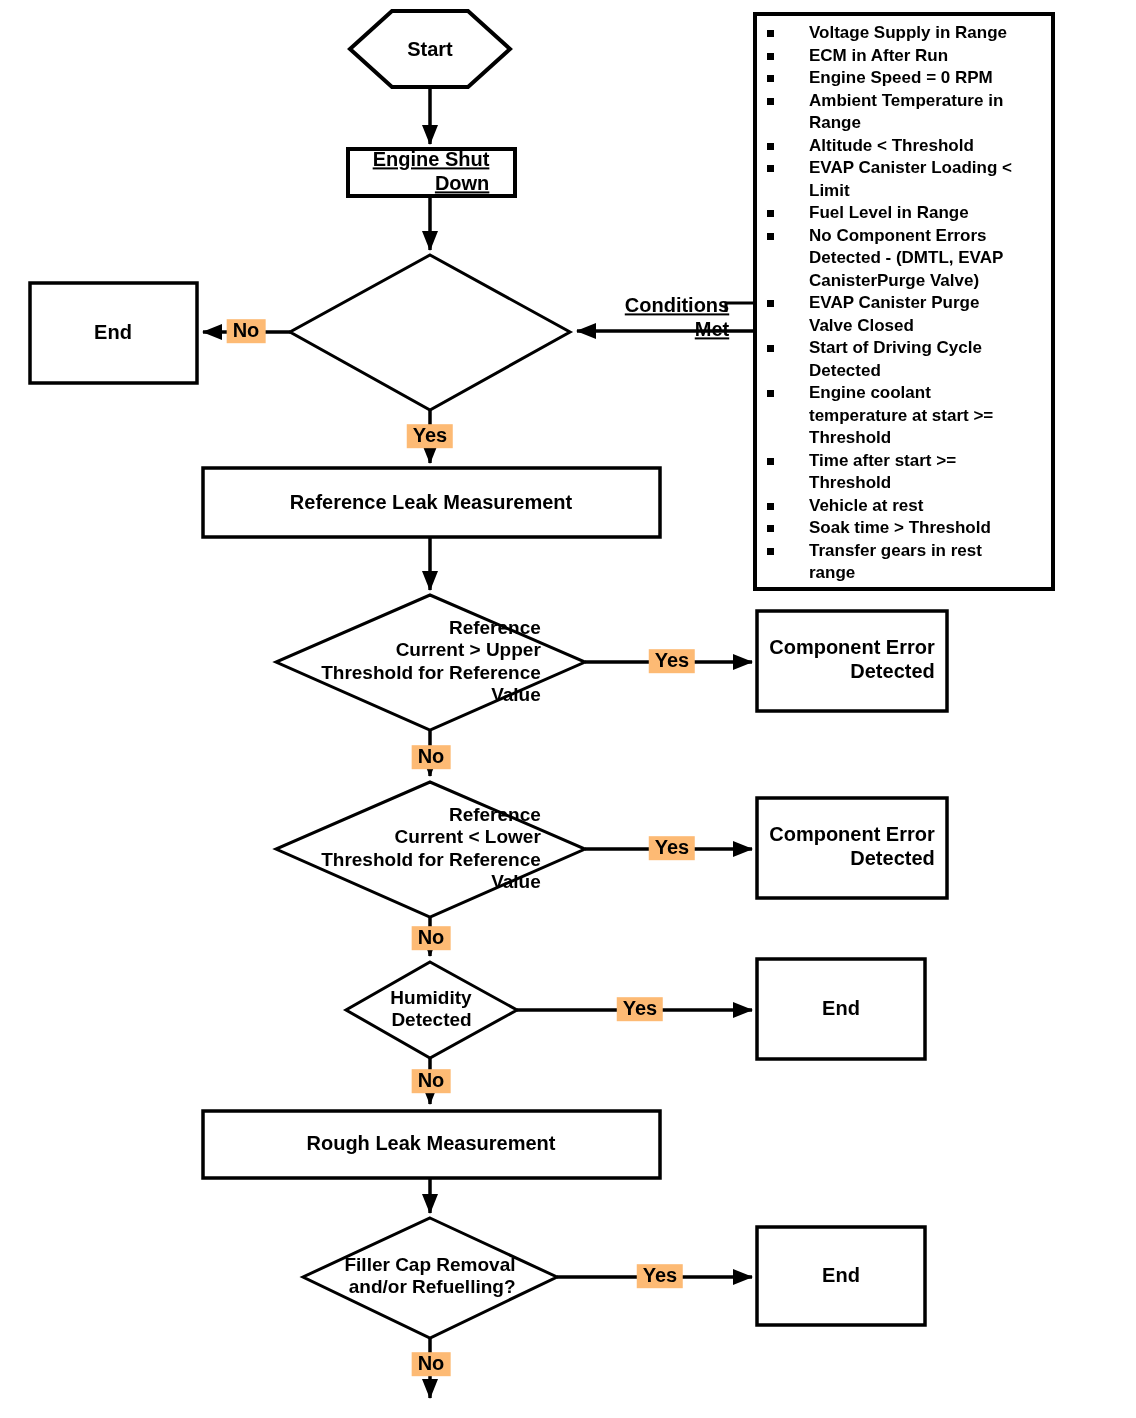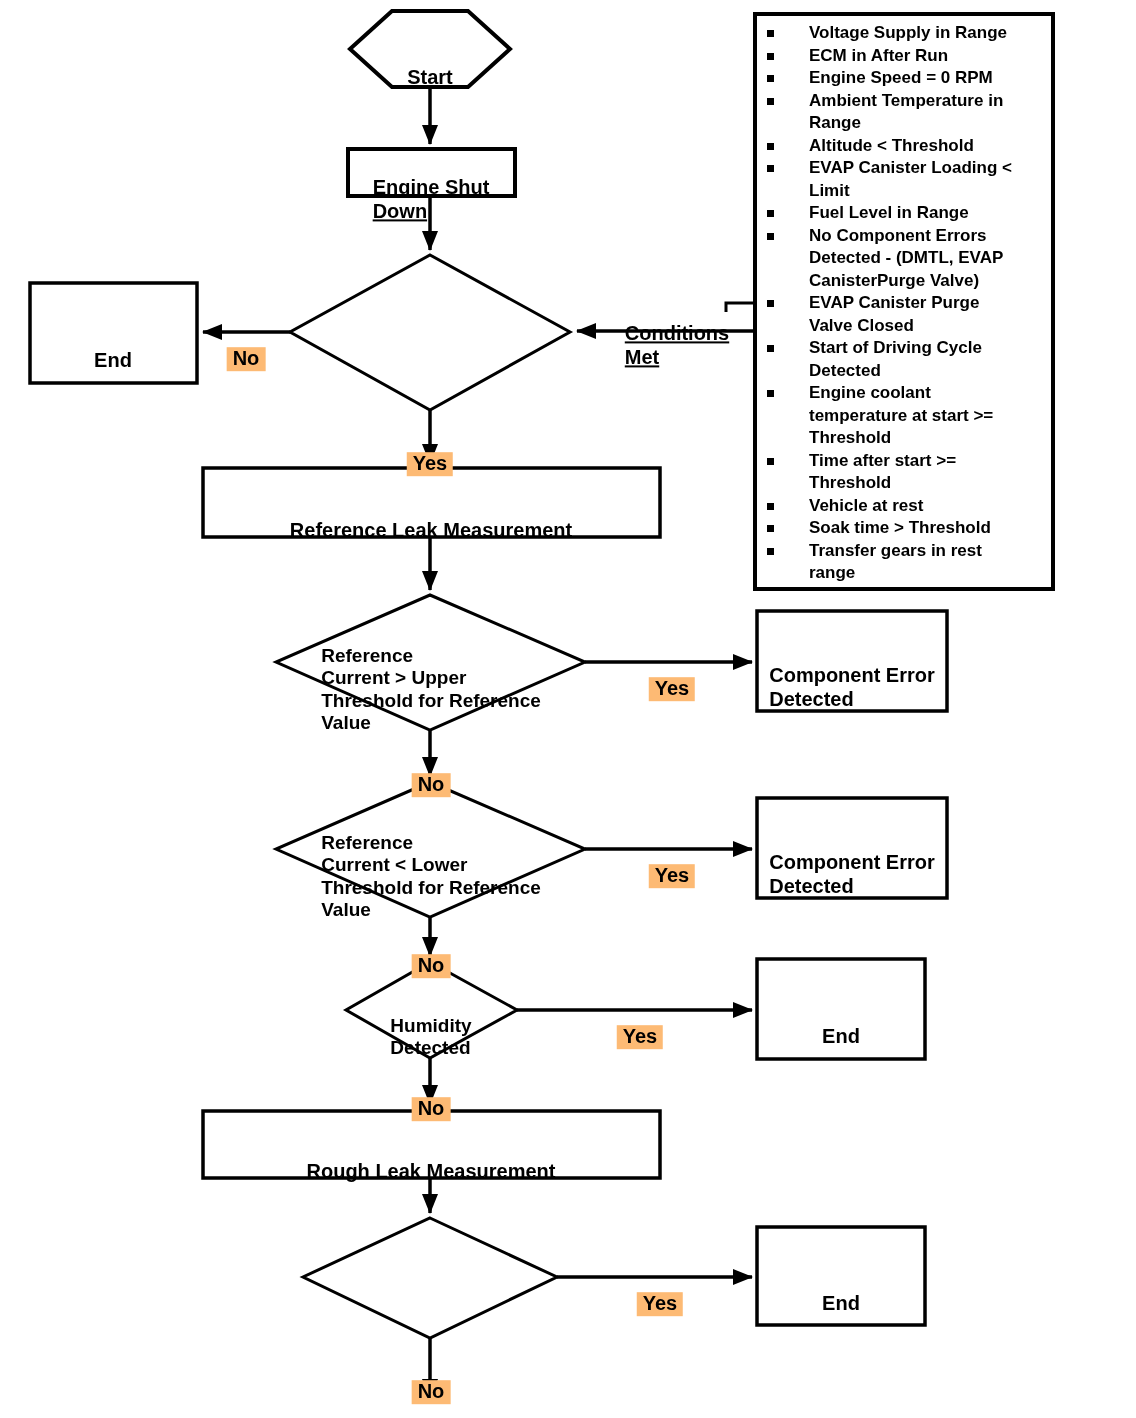--- a/index.html
+++ b/index.html
@@ -9,25 +9,24 @@
     background:#ffffff;
     font-family:"Liberation Sans", sans-serif;
     font-weight:bold;
     color:#000000;
     overflow:hidden;
   }
   #shapes { position:absolute; left:0; top:0; }
   .lbl {
     position:absolute;
     transform:translate(-50%,-50%);
-    text-align:left;
+    text-align:right;
     white-space:pre-line;
     font-size:20px;
     line-height:1.18;
-    margin-top:28px;
   }
   .small { font-size:19px; }
   .mask { background:#fdba74; padding:0 6px; }
   #conditions-box {
     position:absolute;
     left:755px; top:14px;
     width:298px; height:575px;
     box-sizing:border-box;
     padding:8px 8px 0 12px;
   }
@@ -116,20 +115,22 @@
   <div class="lbl small" style="left:431px; top:849px;">Reference
 Current &lt; Lower
 Threshold for Reference
 Value</div>
   <div class="lbl" style="left:852px; top:847px;">Component Error
 Detected</div>
   <div class="lbl small" style="left:431px; top:1009px;">Humidity
 Detected</div>
   <div class="lbl" style="left:841px; top:1009px;">End</div>
   <div class="lbl" style="left:431px; top:1144px;">Rough Leak Measurement</div>
+  <div class="lbl small" style="left:430px; top:1276px;">Filler Cap Removal
+and/or Refuelling?</div>
   <div class="lbl" style="left:841px; top:1276px;">End</div>
 
   <div class="lbl mask" style="left:246px; top:331px;">No</div>
   <div class="lbl" style="left:677px; top:318px;text-decoration:underline;">Conditions
 Met</div>
   <div class="lbl mask" style="left:430px; top:436px;">Yes</div>
   <div class="lbl mask" style="left:672px; top:661px;">Yes</div>
   <div class="lbl mask" style="left:431px; top:757px;">No</div>
   <div class="lbl mask" style="left:672px; top:848px;">Yes</div>
   <div class="lbl mask" style="left:431px; top:938px;">No</div>

